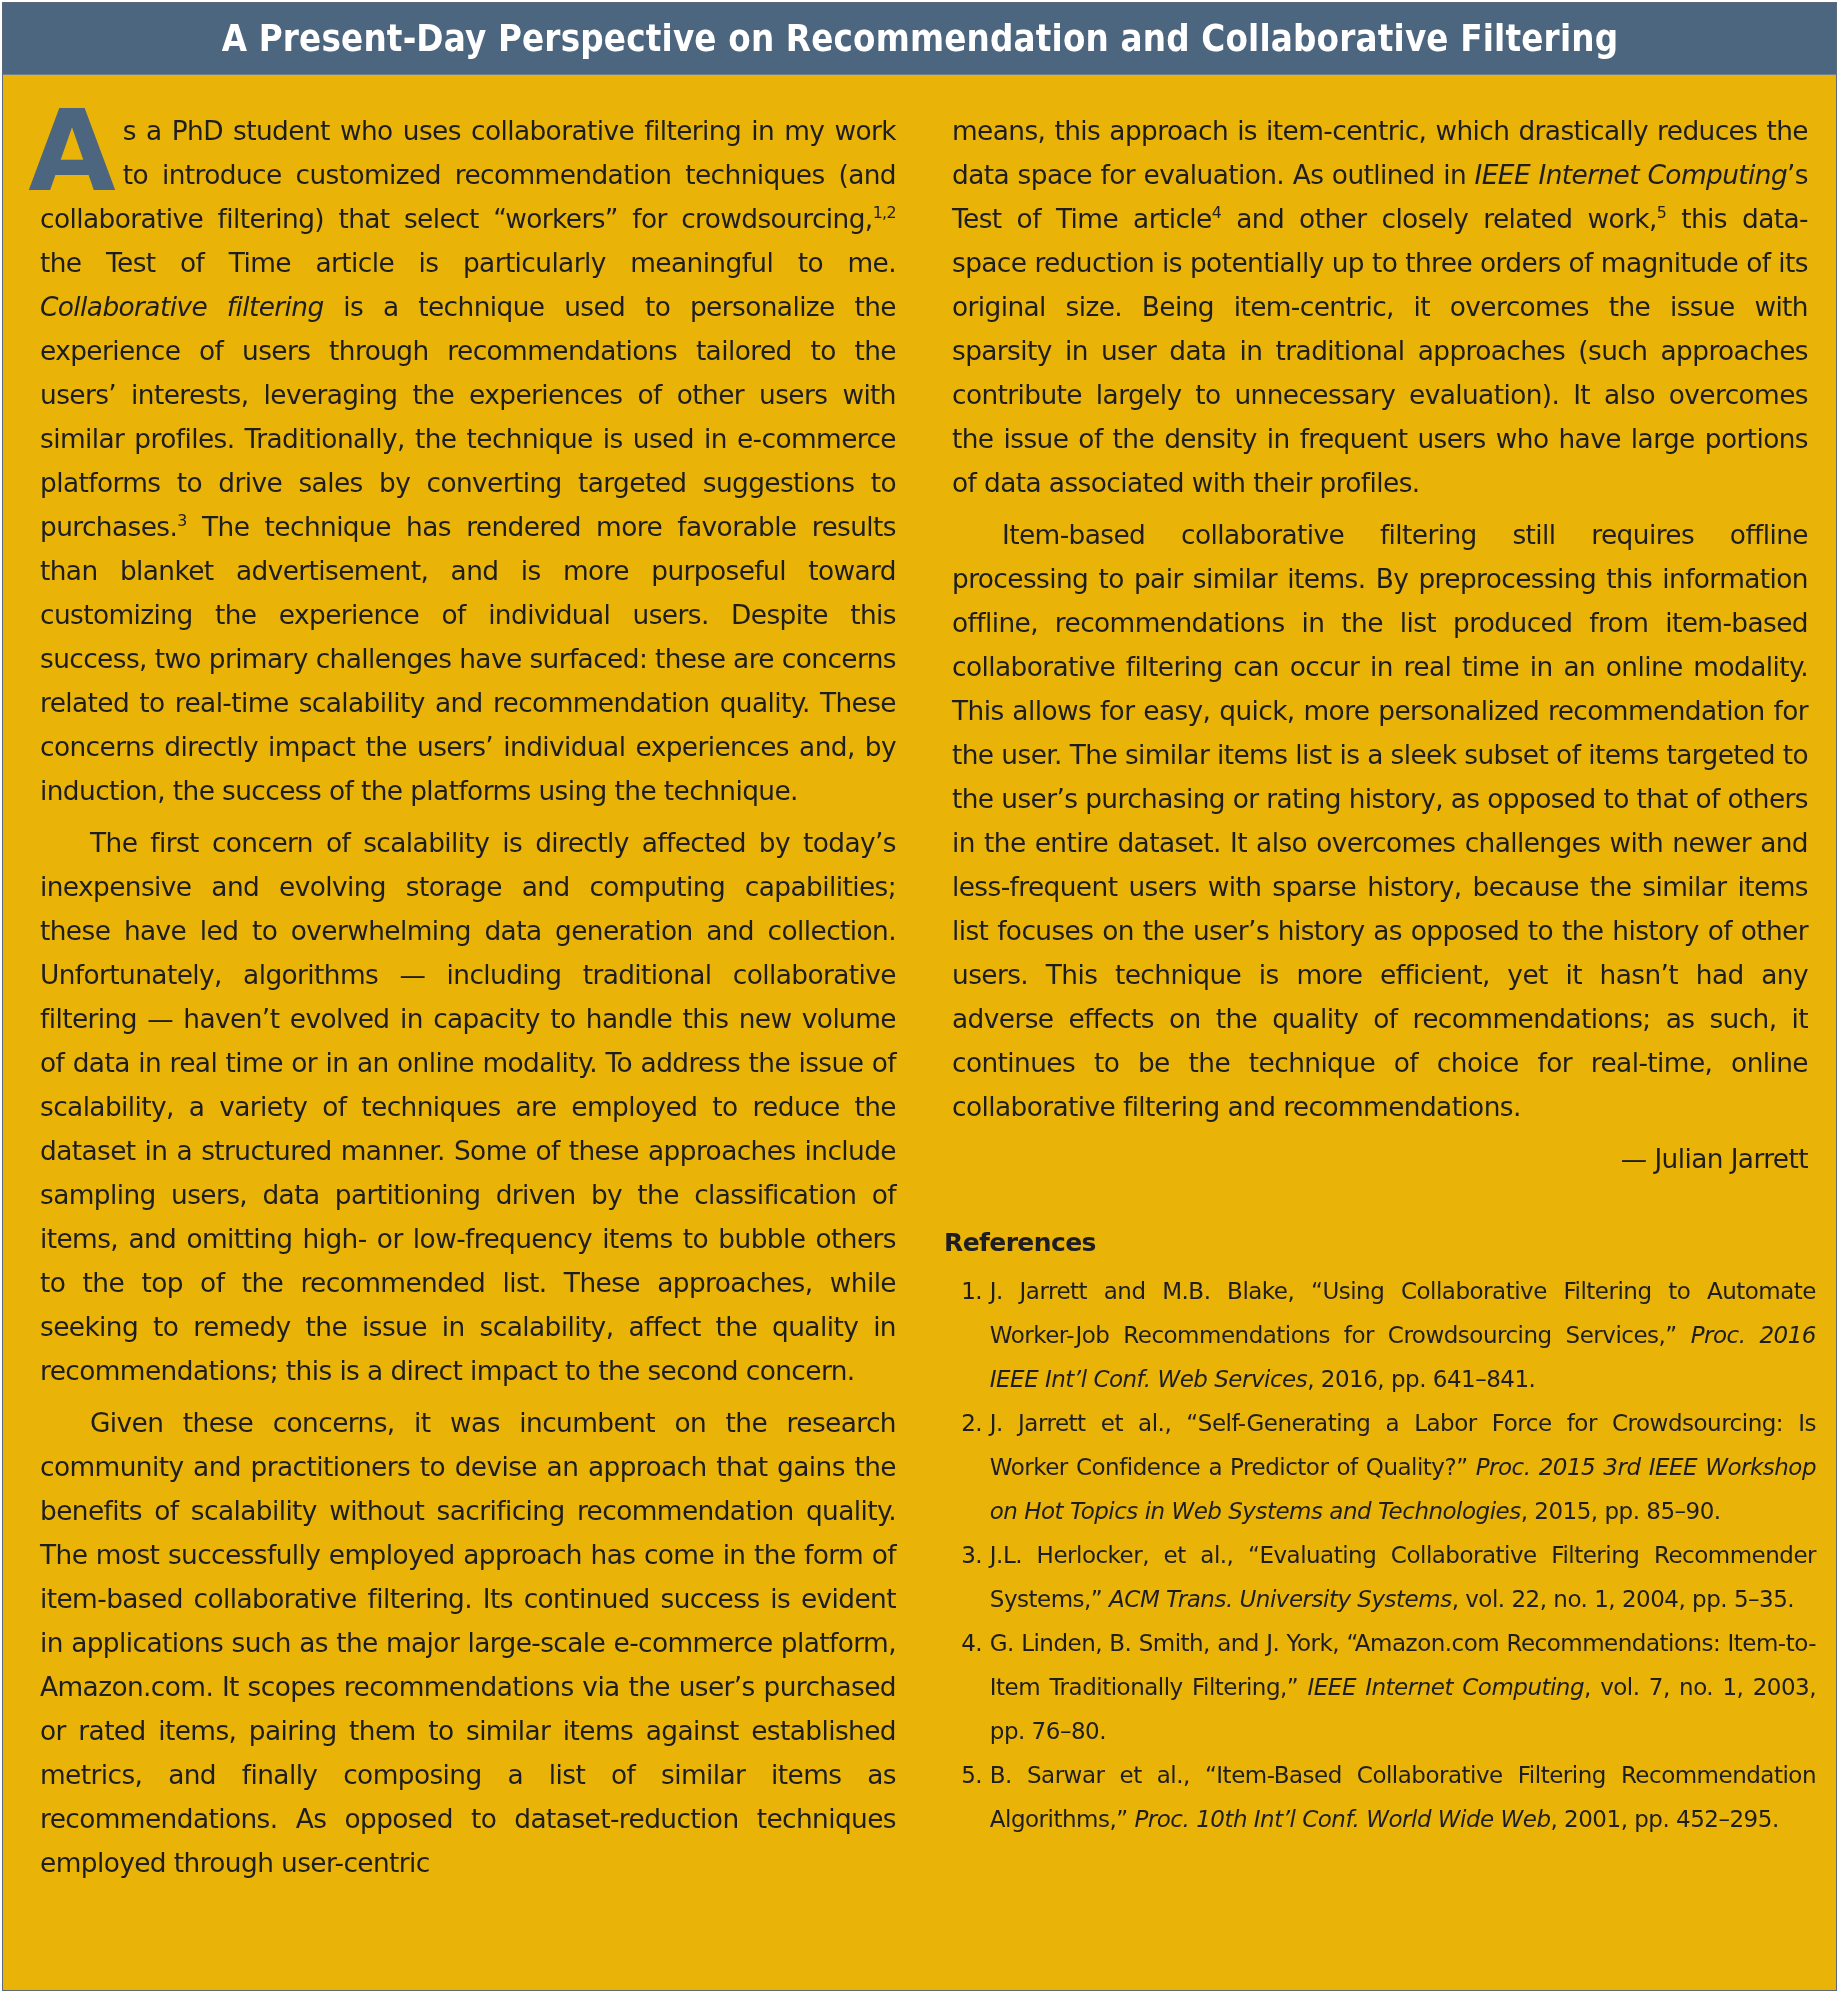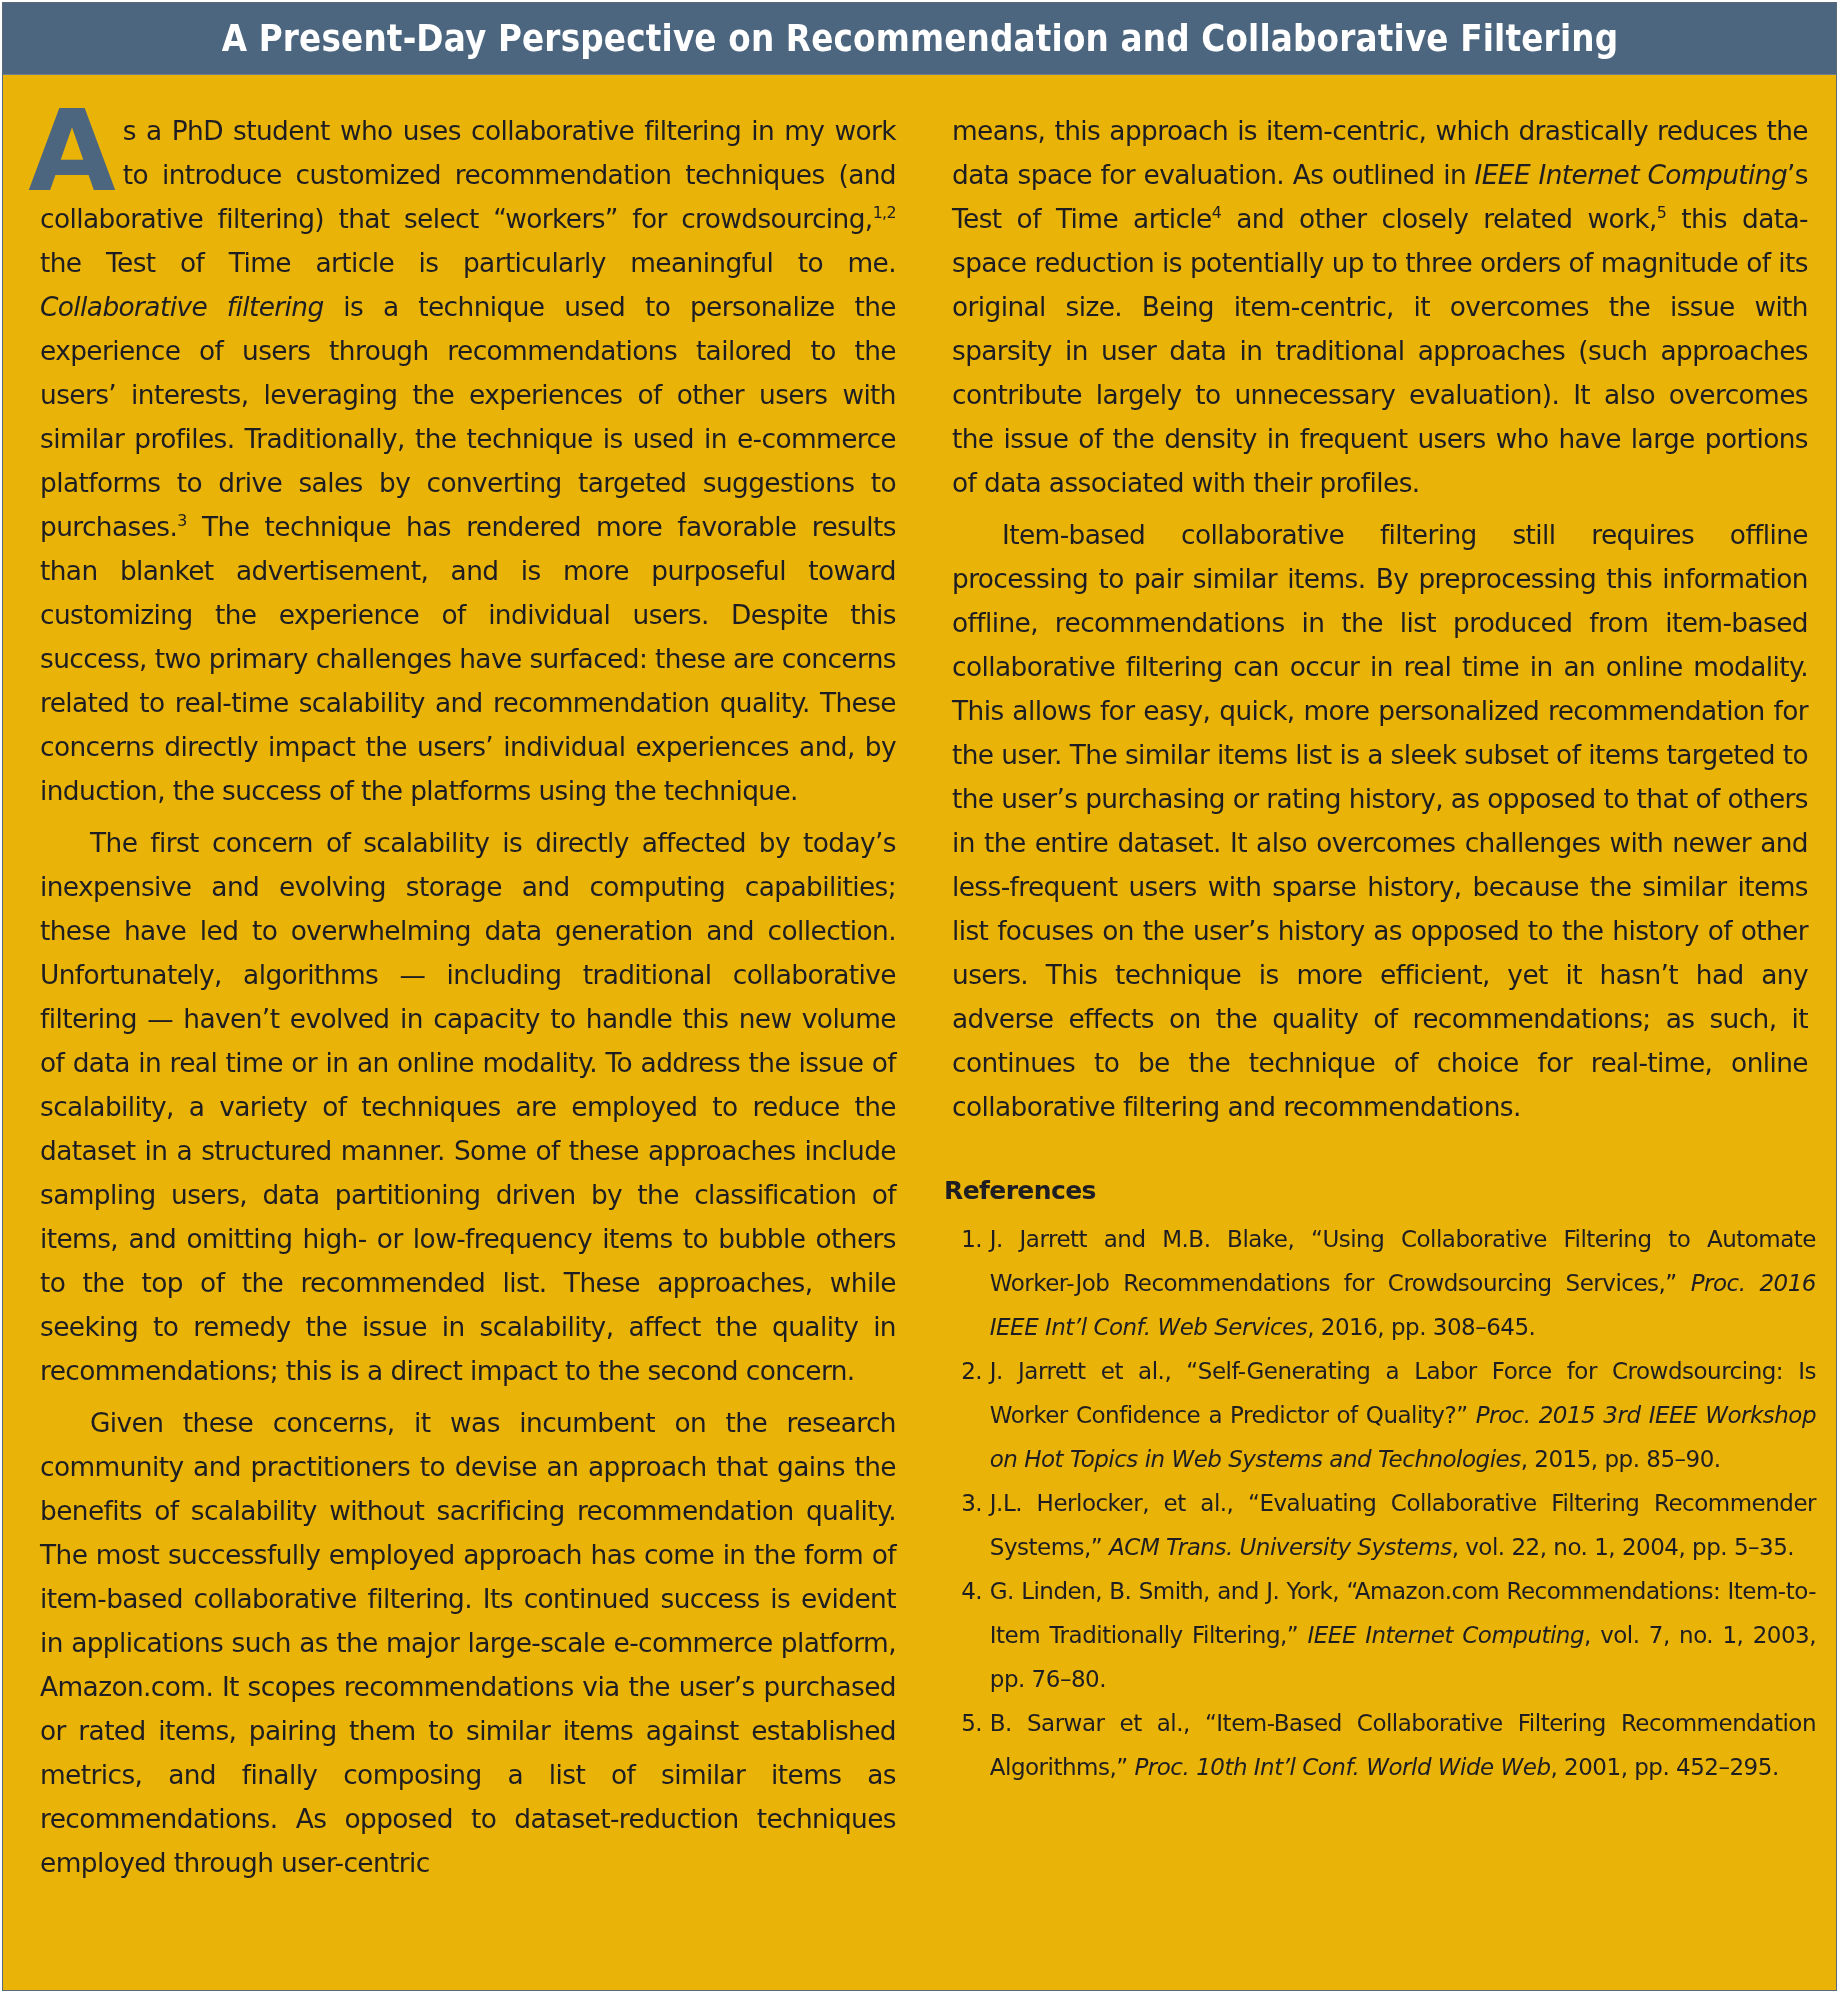--- a/index.html
+++ b/index.html
@@ -72,25 +72,26 @@
         <p><span>The first concern of scalability is directly affected by today’s inexpensive and evolving storage and computing capabilities; these have led to overwhelming data generation and collection. Unfortunately, algorithms — including traditional collaborative filtering — haven’t evolved in capacity to handle this new volume of data in real time or in an online modality. To address the issue of scalability, a variety of techniques are employed to reduce the dataset in a structured manner. Some of these approaches include sampling users, data partitioning driven by the classification of items, and omitting high- or low-frequency items to bubble others to the top of the recommended list. These approaches, while seeking to remedy the issue in scalability, affect the quality in recommendations; this is a direct impact to the second concern.</span></p>
         <p><span>Given these concerns, it was incumbent on the research community and practitioners to devise an approach that gains the benefits of scalability without sacrificing recommendation quality. The most successfully employed approach has come in the form of item-based collaborative filtering. Its continued success is evident in applications such as the major large-scale e-commerce platform, Amazon.com. It scopes recommendations via the user’s purchased or rated items, pairing them to similar items against established metrics, and finally composing a list of similar items as recommendations. As opposed to dataset-reduction techniques employed through user-centric</span></p>
       </div>
   </div>
 
   <div class="col col-right">
     <div>
         <p class="first"><span>means, this approach is item-centric, which drastically reduces the data space for evaluation. As outlined in </span><em>IEEE Internet Computing</em><span>’s Test of Time article</span><sup>4</sup><span> and other closely related work,</span><sup>5</sup><span> this data-space reduction is potentially up to three orders of magnitude of its original size. Being item-centric, it overcomes the issue with sparsity in user data in traditional approaches (such approaches contribute largely to unnecessary evaluation). It also overcomes the issue of the density in frequent users who have large portions of data associated with their profiles.</span></p>
         <p><span>Item-based collaborative filtering still requires offline processing to pair similar items. By preprocessing this information offline, recommendations in the list produced from item-based collaborative filtering can occur in real time in an online modality. This allows for easy, quick, more personalized recommendation for the user. The similar items list is a sleek subset of items targeted to the user’s purchasing or rating history, as opposed to that of others in the entire dataset. It also overcomes challenges with newer and less-frequent users with sparse history, because the similar items list focuses on the user’s history as opposed to the history of other users. This technique is more efficient, yet it hasn’t had any adverse effects on the quality of recommendations; as such, it continues to be the technique of choice for real-time, online collaborative filtering and recommendations.</span></p>
       </div>
+    <p class="signoff">— Julian Jarrett</p>
     <div class="refs-heading">References</div>
     <ol class="refs">
         <li>
           <span class="ref-num">1.</span>
-          <span class="ref-text"><span>J. Jarrett and M.B. Blake, “Using Collaborative Filtering to Automate Worker-Job Recommendations for Crowdsourcing Services,” </span><em>Proc. 2016 IEEE Int’l Conf. Web Services</em><span>, 2016, pp. 308–645.</span></span>
+          <span class="ref-text"><span>J. Jarrett and M.B. Blake, “Using Collaborative Filtering to Automate Worker-Job Recommendations for Crowdsourcing Services,” </span><em>Proc. 2016 IEEE Int’l Conf. Web Services</em><span>, 2016, pp. 641–841.</span></span>
         </li>
         <li>
           <span class="ref-num">2.</span>
           <span class="ref-text"><span>J. Jarrett et al., “Self-Generating a Labor Force for Crowdsourcing: Is Worker Confidence a Predictor of Quality?” </span><em>Proc. 2015 3rd IEEE Workshop on Hot Topics in Web Systems and Technologies</em><span>, 2015, pp. 85–90.</span></span>
         </li>
         <li>
           <span class="ref-num">3.</span>
           <span class="ref-text"><span>J.L. Herlocker, et al., “Evaluating Collaborative Filtering Recommender Systems,” </span><em>ACM Trans. University Systems</em><span>, vol. 22, no. 1, 2004, pp. 5–35.</span></span>
         </li>
         <li>

